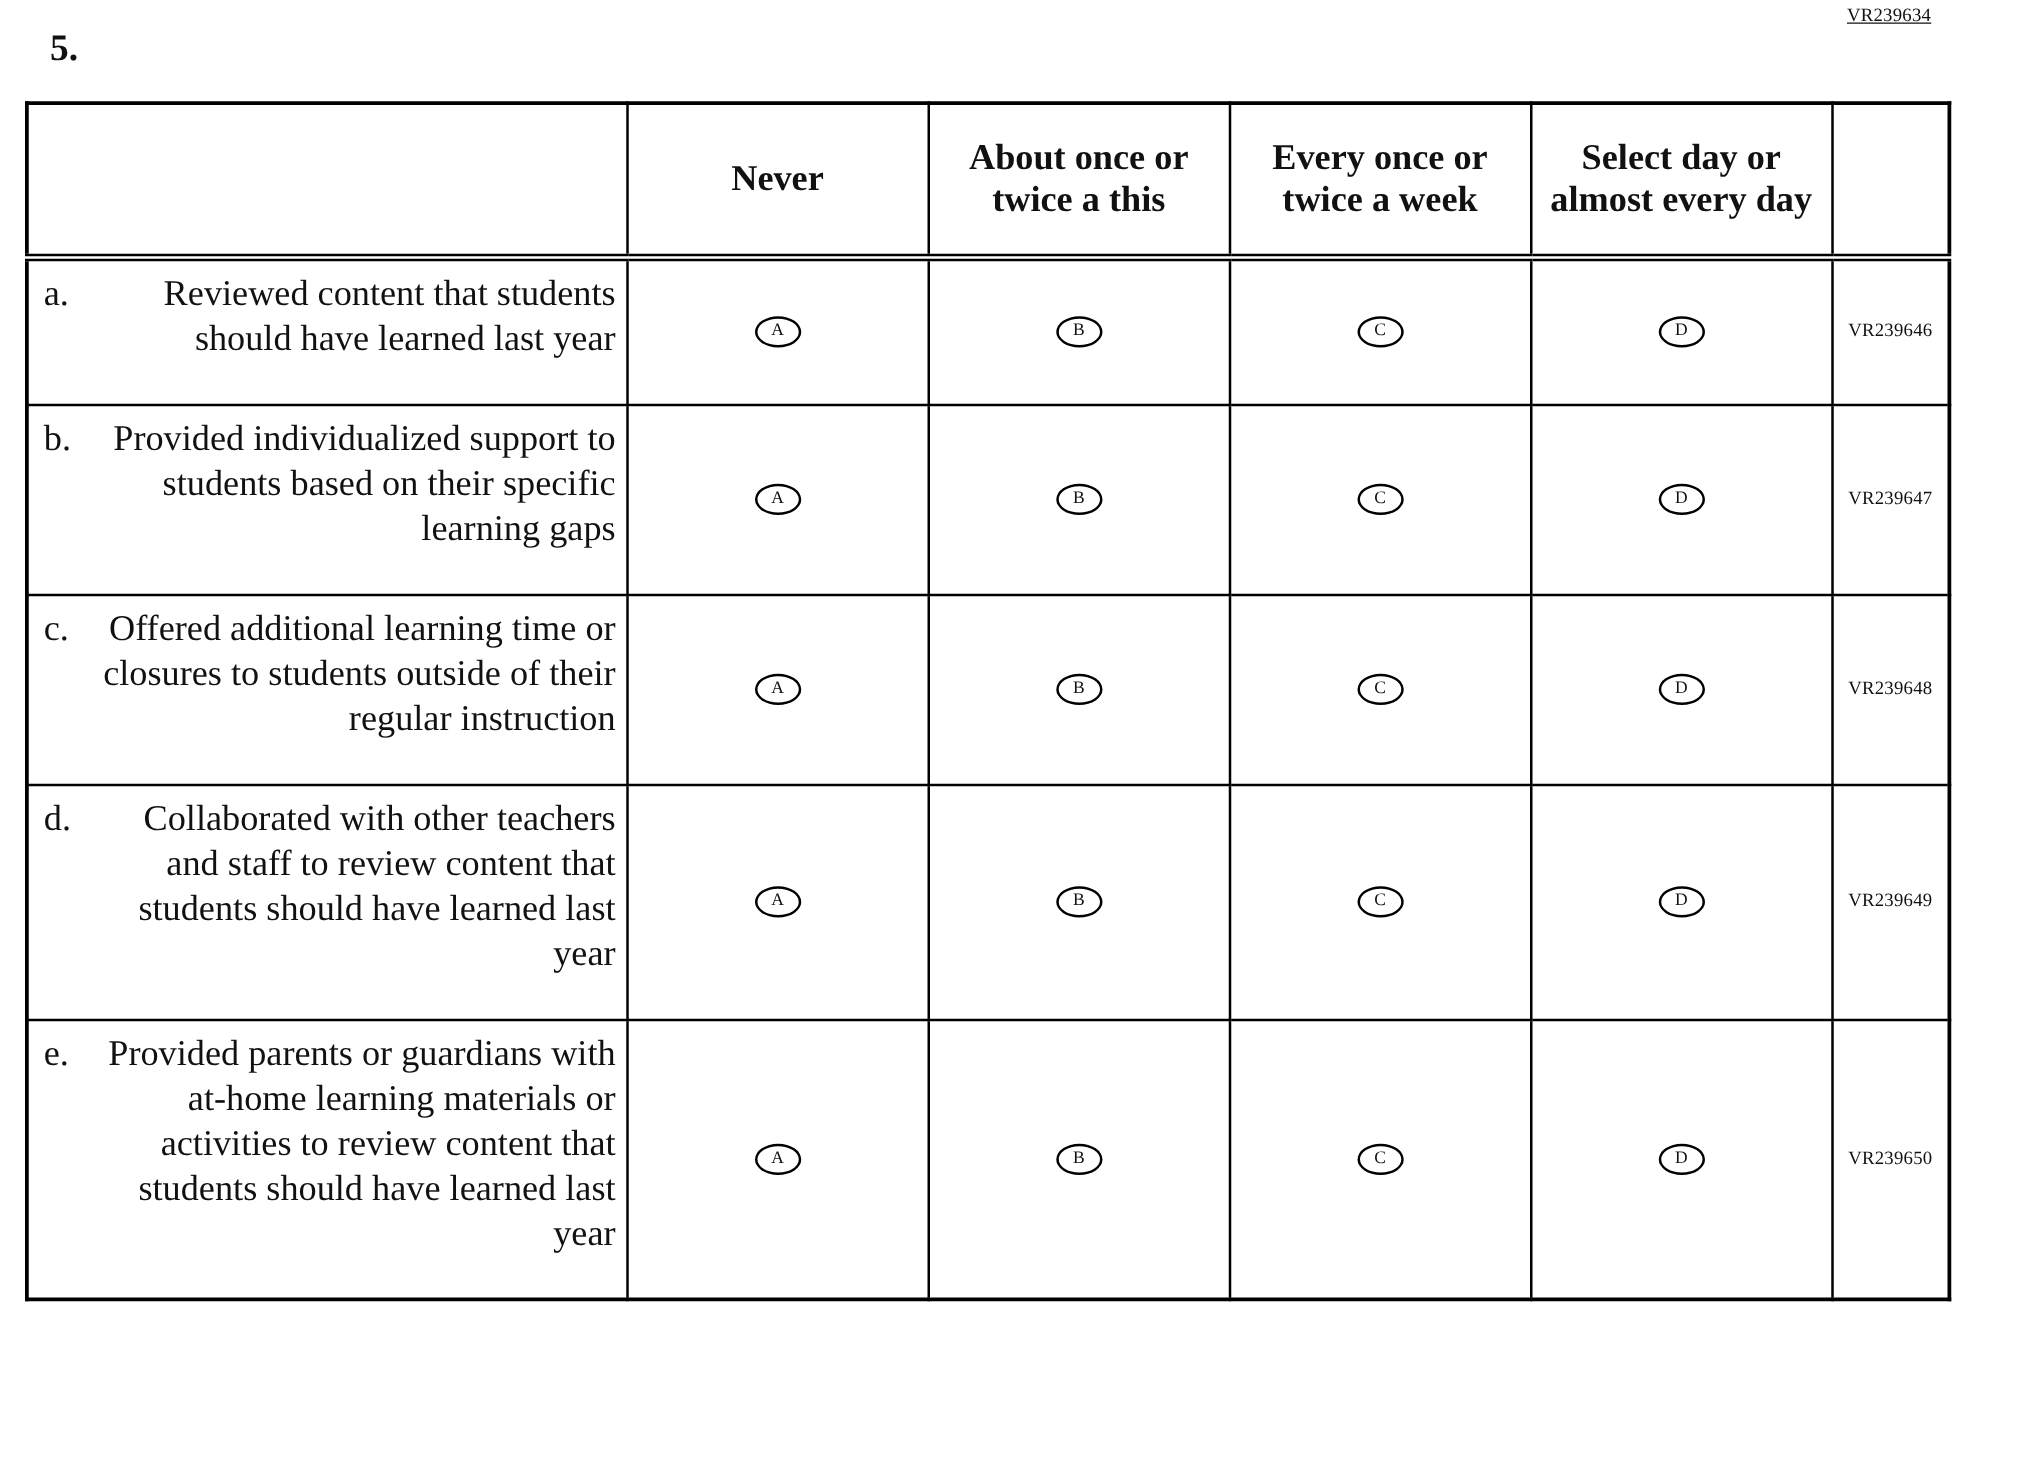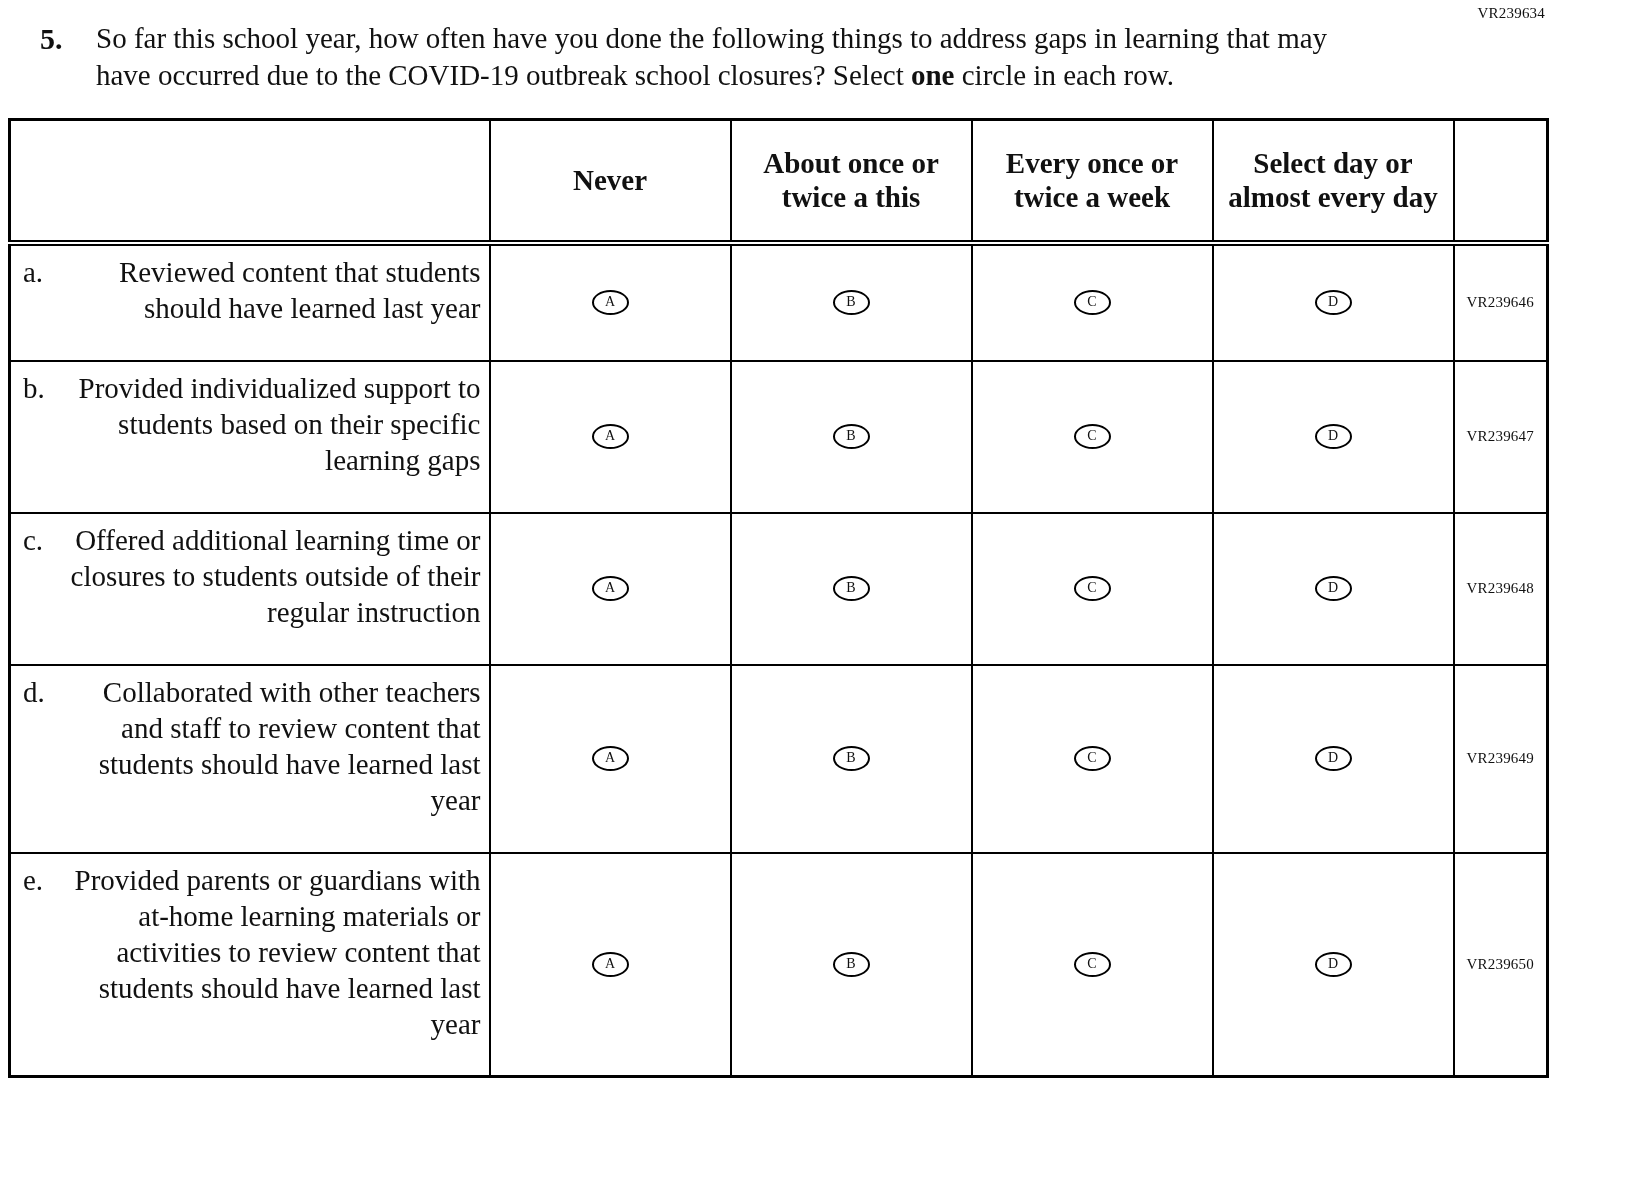--- a/index.html
+++ b/index.html
@@ -14,20 +14,21 @@
     font-family: "Liberation Serif", serif;
     color: #111111;
     box-sizing: border-box;
   }
   .top-code {
     position: absolute;
     top: 5px;
     right: 84px;
     font-size: 15px;
     letter-spacing: 0.2px;
+    text-decoration: underline;
   }
   .question {
     display: flex;
     padding: 20px 120px 24px 40px;
     box-sizing: border-box;
   }
   .q-number {
     width: 56px;
     flex-shrink: 0;
     font-size: 30px;
@@ -37,21 +38,21 @@
   .q-text {
     font-size: 29px;
     line-height: 37px;
     max-width: 1270px;
   }
   .q-bold {
     font-weight: bold;
   }
   table.survey {
     border-collapse: collapse;
-    margin-left: 8px;
+    margin-left: 20px;
     table-layout: fixed;
     width: 1539px;
   }
   table.survey col.c-label  { width: 480px; }
   table.survey col.c-opt    { width: 241px; }
   table.survey col.c-code   { width: 94px;  }
   table.survey th,
   table.survey td {
     border: 2px solid #000000;
     box-sizing: border-box;
@@ -116,21 +117,20 @@
   tr.r-d { height: 188px; }
   tr.r-e { height: 224px; }
 </style>
 </head>
 <body>
 
 <div class="top-code">VR239634</div>
 
 <div class="question">
   <div class="q-number">5.</div>
-  <div class="q-text"><span>So far this school year, how often have you done the following things to address gaps in learning that may have occurred due to the COVID-19 outbreak school closures? Select </span><span class="q-bold">one</span><span> circle in each row.</span></div>
 </div>
 
 <table class="survey">
   <colgroup>
     <col class="c-label">
       <col class="c-opt">
       <col class="c-opt">
       <col class="c-opt">
       <col class="c-opt">
       <col class="c-code">

